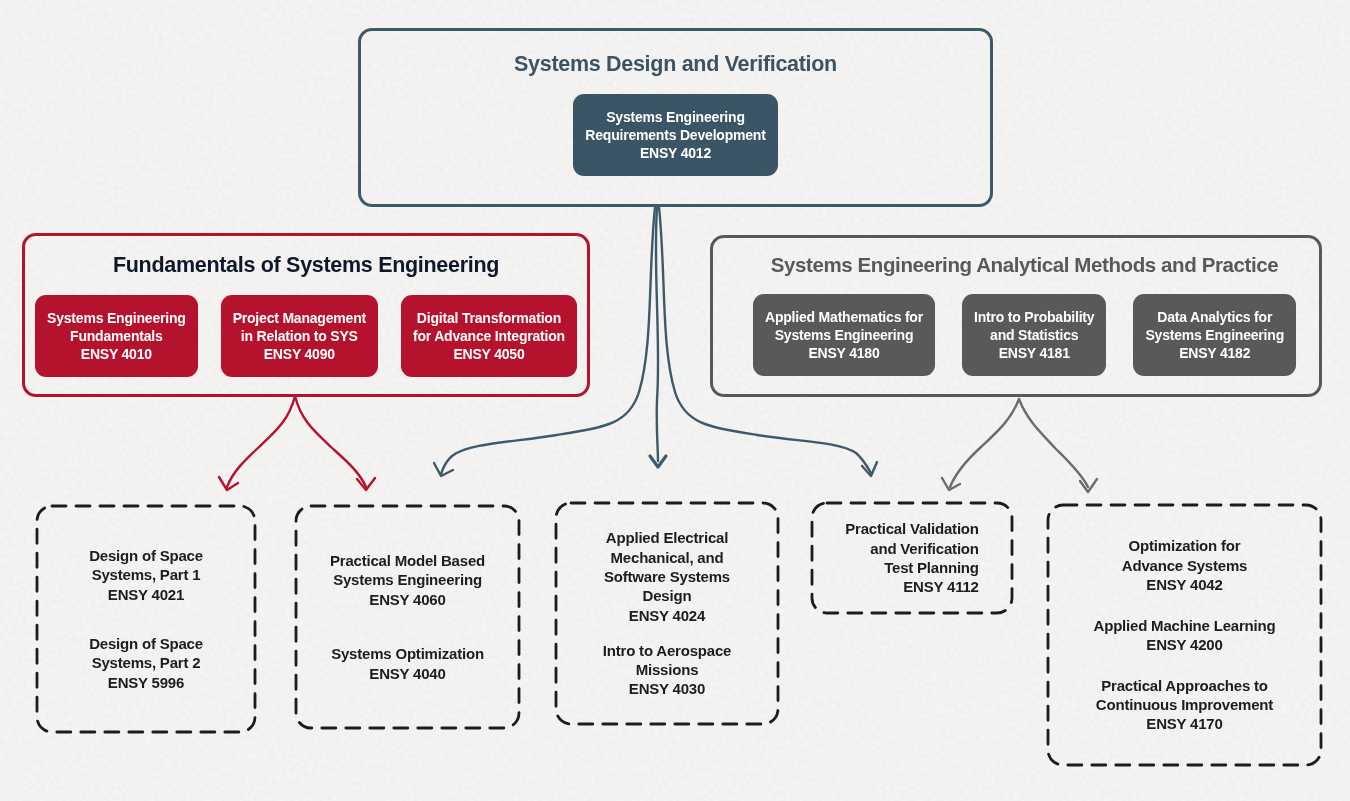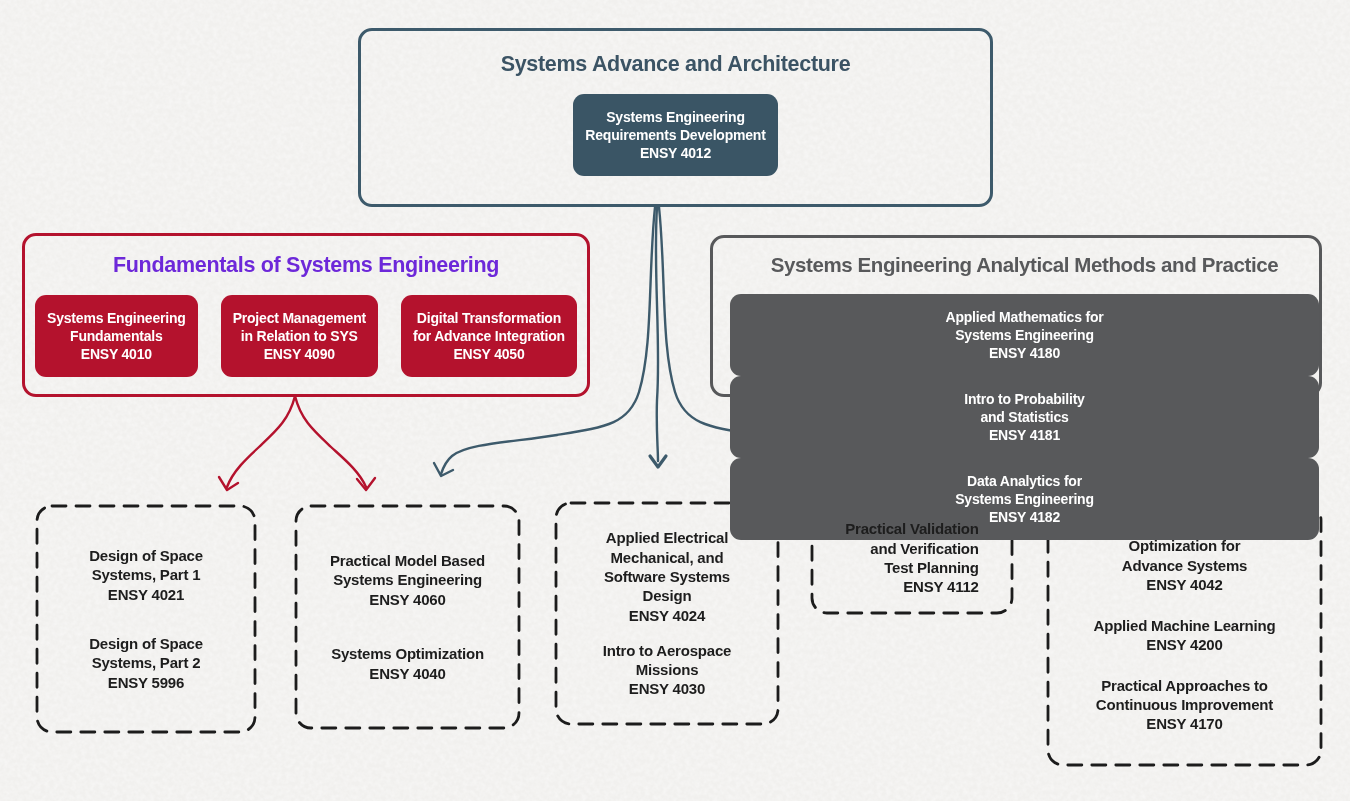--- a/index.html
+++ b/index.html
@@ -14,27 +14,27 @@
   .card{box-sizing:border-box;height:82px;border-radius:11px;display:flex;flex-direction:column;
         justify-content:center;align-items:center;padding:0 12px;text-align:center;color:#fff;}
   .card .nm,.card .cd{font-weight:bold;font-size:14px;line-height:1.3;letter-spacing:-0.2px;white-space:pre-line;}
 
   .group.design{left:358px;top:28px;width:635px;height:179px;border:3px solid #3d5a6b;}
   .group.design .group-title{margin-top:21px;font-size:21.5px;color:#3b5364;letter-spacing:-0.3px;}
   .group.design .courses{margin-top:17px;gap:30px;}
   .group.design .card{background:#3a5565;}
 
   .group.fund{left:22px;top:233px;width:568px;height:164px;border:3px solid #b4122d;}
-  .group.fund .group-title{margin-top:17px;font-size:21.5px;color:#6d28d9;letter-spacing:-0.3px;}
+  .group.fund .group-title{margin-top:17px;font-size:21.5px;color:#0f172a;letter-spacing:-0.3px;}
   .group.fund .courses{margin-top:17px;gap:23px;}
   .group.fund .card{background:#b4122d;}
 
   .group.analytical{left:710px;top:235px;width:612px;height:162px;border:3px solid #57585a;padding-left:17px;}
   .group.analytical .group-title{margin-top:15px;font-size:20.5px;color:#58595b;letter-spacing:-0.4px;}
-  .group.analytical .courses{margin-top:17px;flex-direction:column;}
+  .group.analytical .courses{margin-top:17px;gap:27px;}
   .group.analytical .card{background:#58595b;}
 
   
   .elective{position:absolute;z-index:2;box-sizing:border-box;display:flex;flex-direction:column;
             justify-content:space-evenly;align-items:center;padding:10px 8px;text-align:center;}
   .elective .entry .nm,.elective .entry .cd{font-weight:bold;font-size:15px;line-height:1.29;
             color:#1d1d1d;letter-spacing:-0.2px;white-space:pre-line;}
   #e1{left:37px;top:506px;width:218px;height:226px;}
   #e2{left:296px;top:506px;width:223px;height:222px;}
   #e3{left:556px;top:503px;width:222px;height:221px;}
@@ -87,21 +87,21 @@
     <g stroke-width="2.8" stroke-dasharray="14 10" stroke="#1c1c1c">
       <rect x="37" y="506" width="218" height="226" rx="15"></rect>
       <rect x="296" y="506" width="223" height="222" rx="15"></rect>
       <rect x="556" y="503" width="222" height="221" rx="15"></rect>
       <rect x="812" y="503" width="200" height="110" rx="15"></rect>
       <rect x="1048" y="505" width="273" height="260" rx="15"></rect>
     </g>
   </svg>
 
   <section class="group design">
-    <h2 class="group-title">Systems Advance and Architecture</h2>
+    <h2 class="group-title">Systems Design and Verification</h2>
     <div class="courses">
       <div class="card">
         <span class="nm">Systems Engineering
 Requirements Development</span>
         <span class="cd">ENSY 4012</span>
       </div>
     </div>
   </section>
 
   <section class="group fund">

